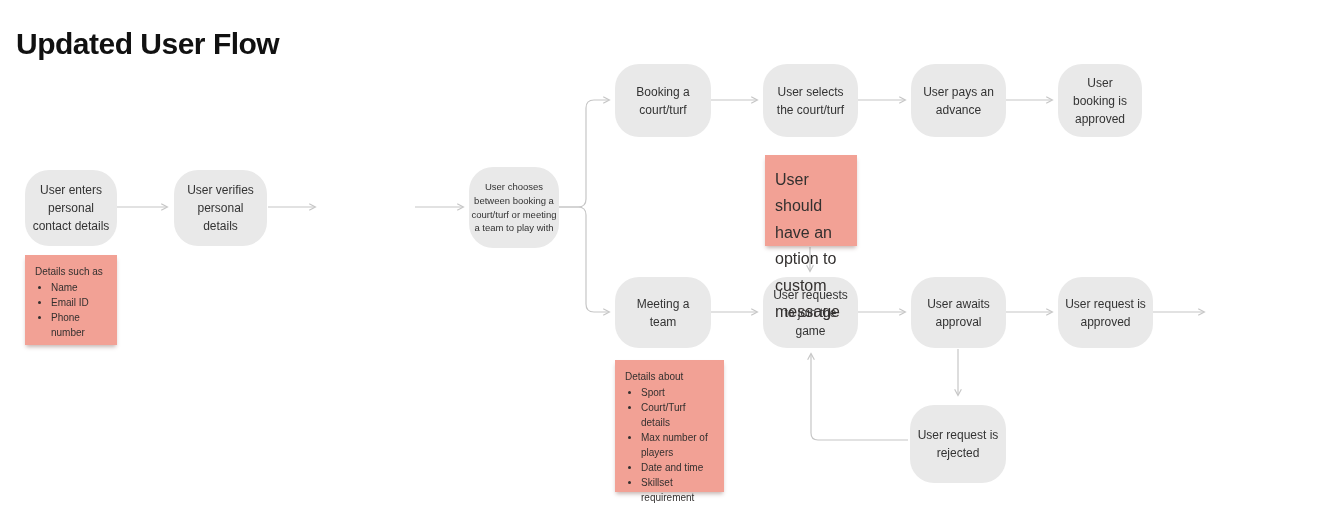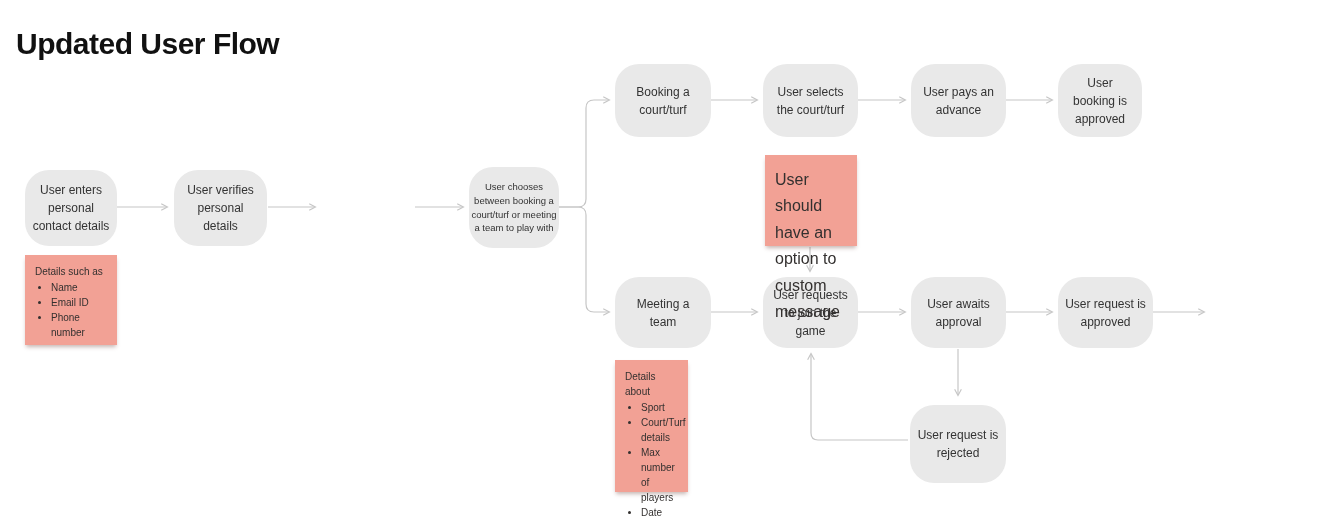--- a/index.html
+++ b/index.html
@@ -127,21 +127,21 @@
       <li>Name</li>
       <li>Email ID</li>
       <li>Phone number</li>
     </ul>
   </div>
 
   <div class="sticky note-text" style="left:765px;top:155px;width:92px;height:91px;">
     <div>User should have an option to custom message</div>
   </div>
 
-  <div class="sticky" style="left:615px;top:360px;width:73px;height:132px;">
+  <div class="sticky" style="left:615px;top:360px;width:109px;height:132px;">
     <div class="sticky-heading">Details about</div>
     <ul>
       <li>Sport</li>
       <li>Court/Turf details</li>
       <li>Max number of players</li>
       <li>Date and time</li>
       <li>Skillset requirement</li>
 
     </ul>
   </div>

